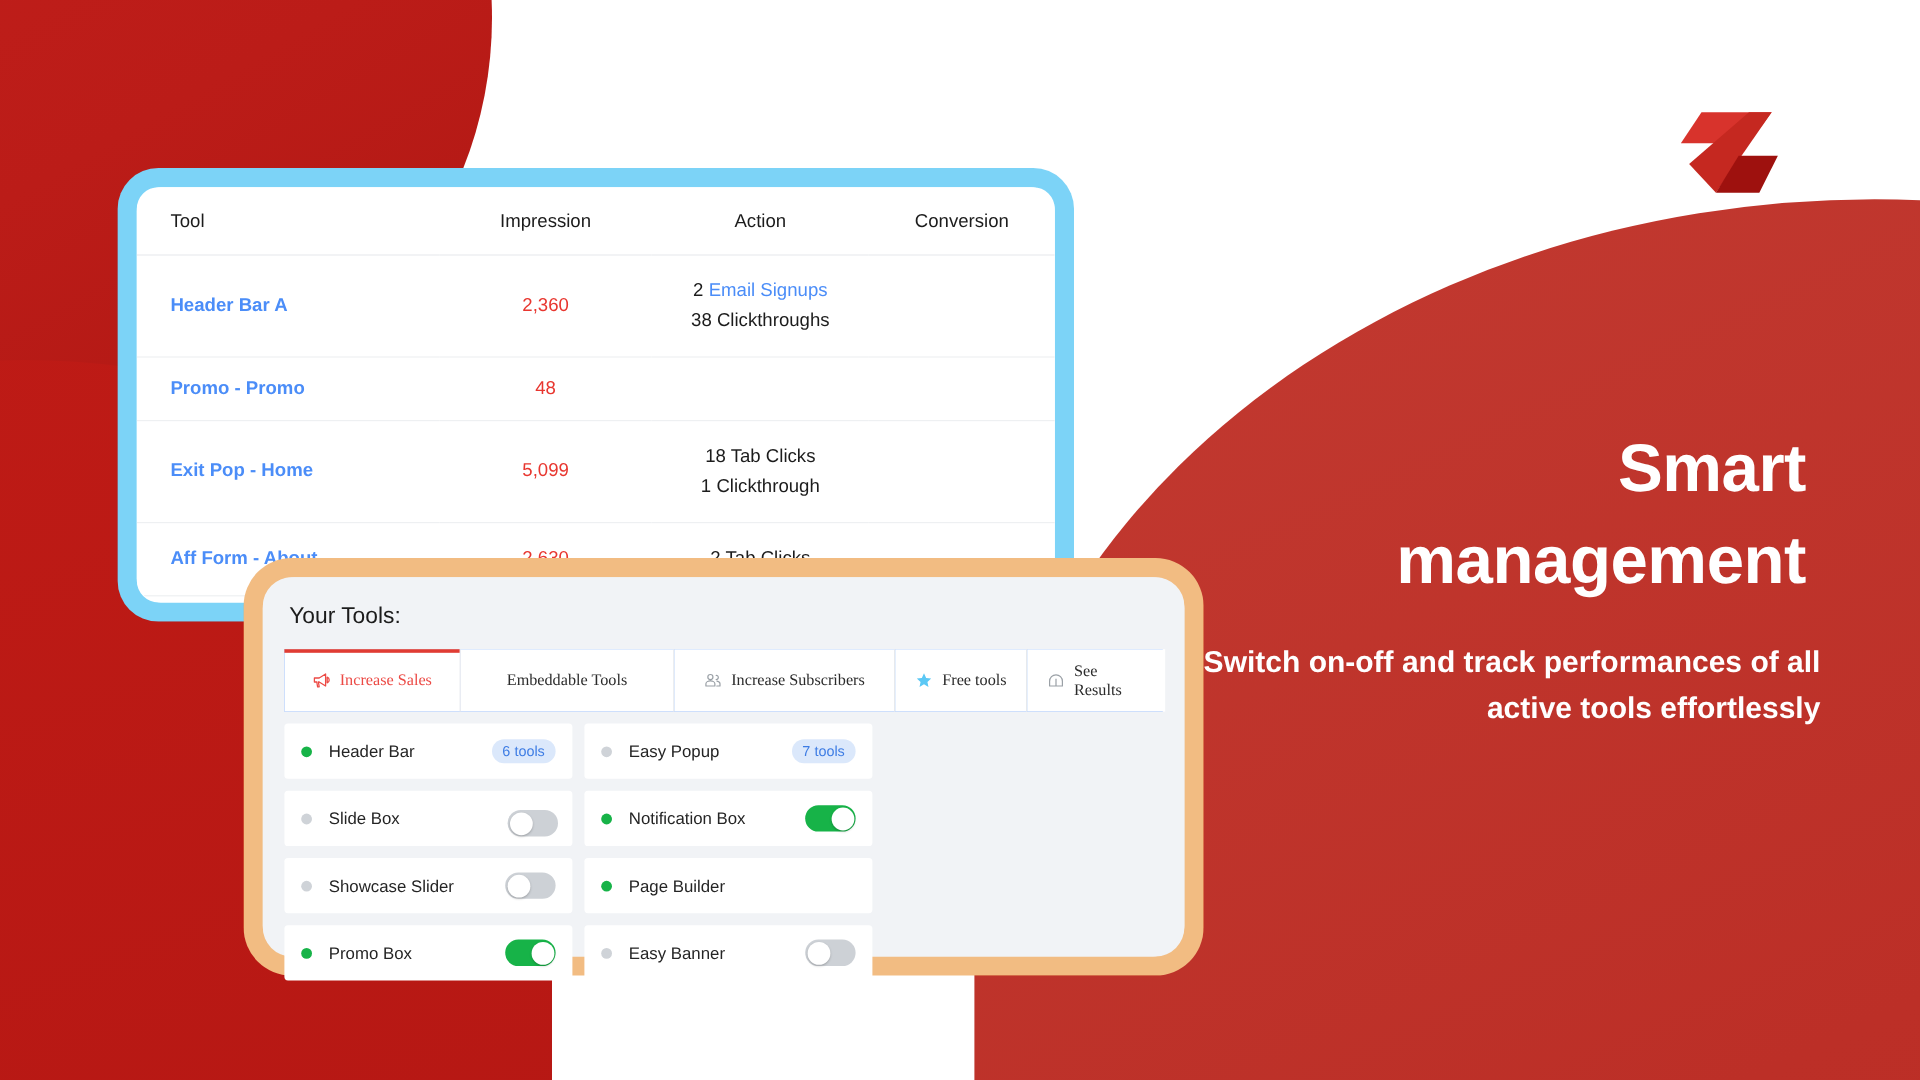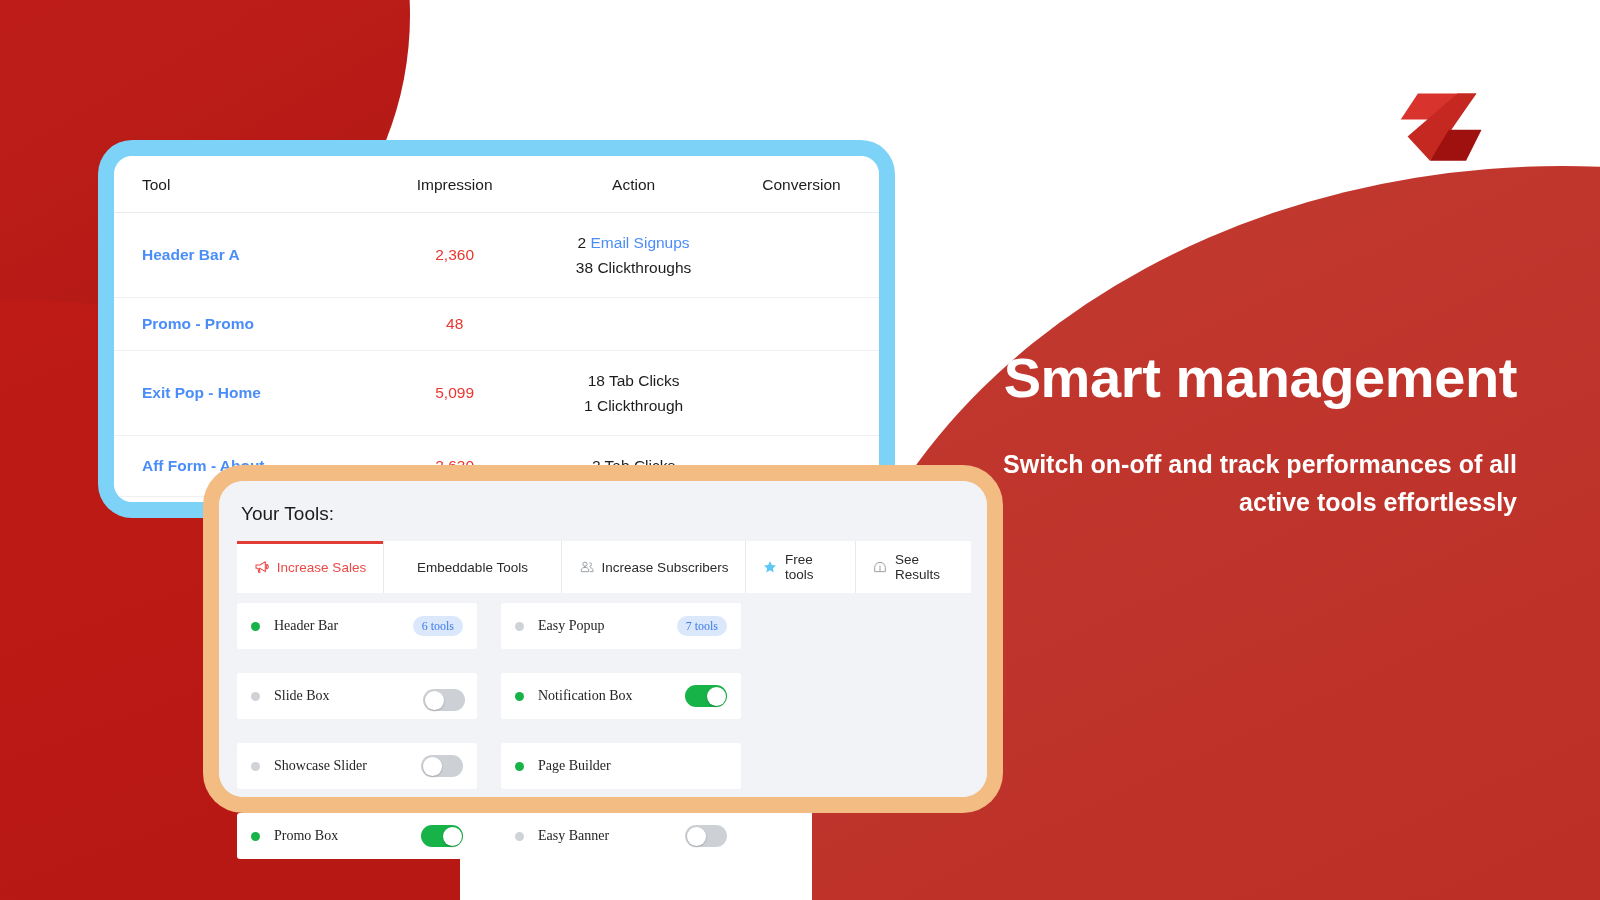--- a/index.html
+++ b/index.html
@@ -27,21 +27,21 @@
     background:linear-gradient(155deg,#c23a31 0%,#bc2f27 45%,#b72820 100%);
   }
 
   
   .logo{position:absolute;left:1398px;top:85px;width:88px;height:86px;}
   .logo svg{display:block;width:100%;height:100%;}
 
   
   .copy{position:absolute;right:83px;top:340px;width:520px;text-align:right;color:#fff;}
   .copy h1{
-    margin:0;font-size:56px;line-height:1.37;font-weight:700;letter-spacing:-0.4px;
+    margin:12px;font-size:56px;line-height:1.37;font-weight:700;letter-spacing:-0.4px;
   }
   .copy p{
     margin:28px 0 0 0;font-size:25px;line-height:1.52;font-weight:700;
   }
 
   
   .table-card{
     position:absolute;left:62px;top:140px;width:797px;height:378px;
     border:16px solid rgba(91,200,245,0.80);
     border-radius:34px;
@@ -77,40 +77,40 @@
     border:16px solid rgba(243,156,64,0.64);
     border-radius:40px;box-sizing:border-box;
     background:#f1f3f6;
   }
   .tools-inner{
     position:absolute;inset:0;background:#f1f3f6;border-radius:26px;
     padding:22px 18px 16px 18px;box-sizing:border-box;
   }
   .tools-title{font-size:19px;color:#1c1c1c;margin:0 0 16px 4px;}
 
-  .tabs{display:flex;background:#3b82f6;}
+  .tabs{display:flex;background:#3b82f6;font-family:Liberation Serif, serif;}
   .tab{
     position:relative;flex:0 0 auto;display:flex;align-items:center;gap:7px;
     height:52px;padding:0 16px;box-sizing:border-box;
     border-right:1px solid #e6e9ed;font-size:13.5px;color:#2b2b2b;background:#fff;
     justify-content:center;
   }
   .tab:last-child{border-right:none;}
   .tab.w1{width:147px;}
   .tab.w2{width:184px;}
   .tab.w3{width:178px;}
   .tab.w4{width:110px;}
   .tab.w5{width:115px;}
   .tab.active{color:#ec4a45;}
   .tab.active::before{
     content:"";position:absolute;left:0;right:0;top:0;height:3px;background:#e03c33;
   }
   .tab svg{display:block;flex:0 0 auto;}
 
-  .grid{display:flex;flex-wrap:wrap;gap:24px;margin-top:10px;font-family:Liberation Serif, serif;}
+  .grid{display:flex;flex-wrap:wrap;gap:10px;margin-top:10px;}
   .tool-cell{
     width:240px;height:46px;background:#fff;border-radius:3px;
     display:flex;align-items:center;padding:0 14px;box-sizing:border-box;
     position:relative;
   }
   .dot{width:9px;height:9px;border-radius:50%;flex:0 0 auto;margin-right:14px;}
   .dot.on{background:#17b348;}
   .dot.off{background:#cfd3d8;}
   .tool-name{font-size:14px;color:#252525;}
   .cell-right{margin-left:auto;display:flex;align-items:center;}

